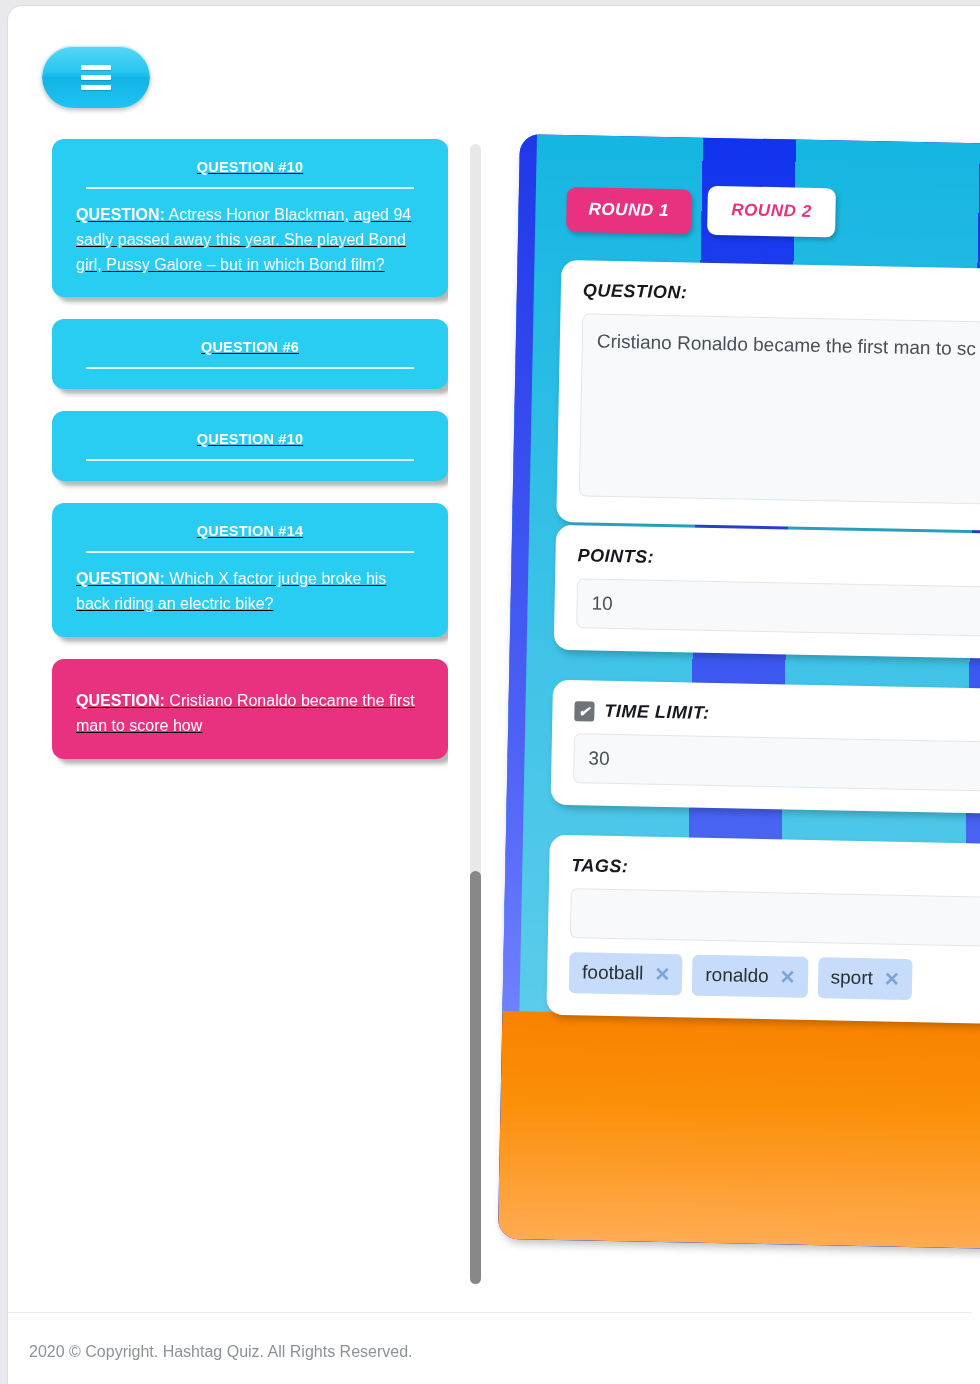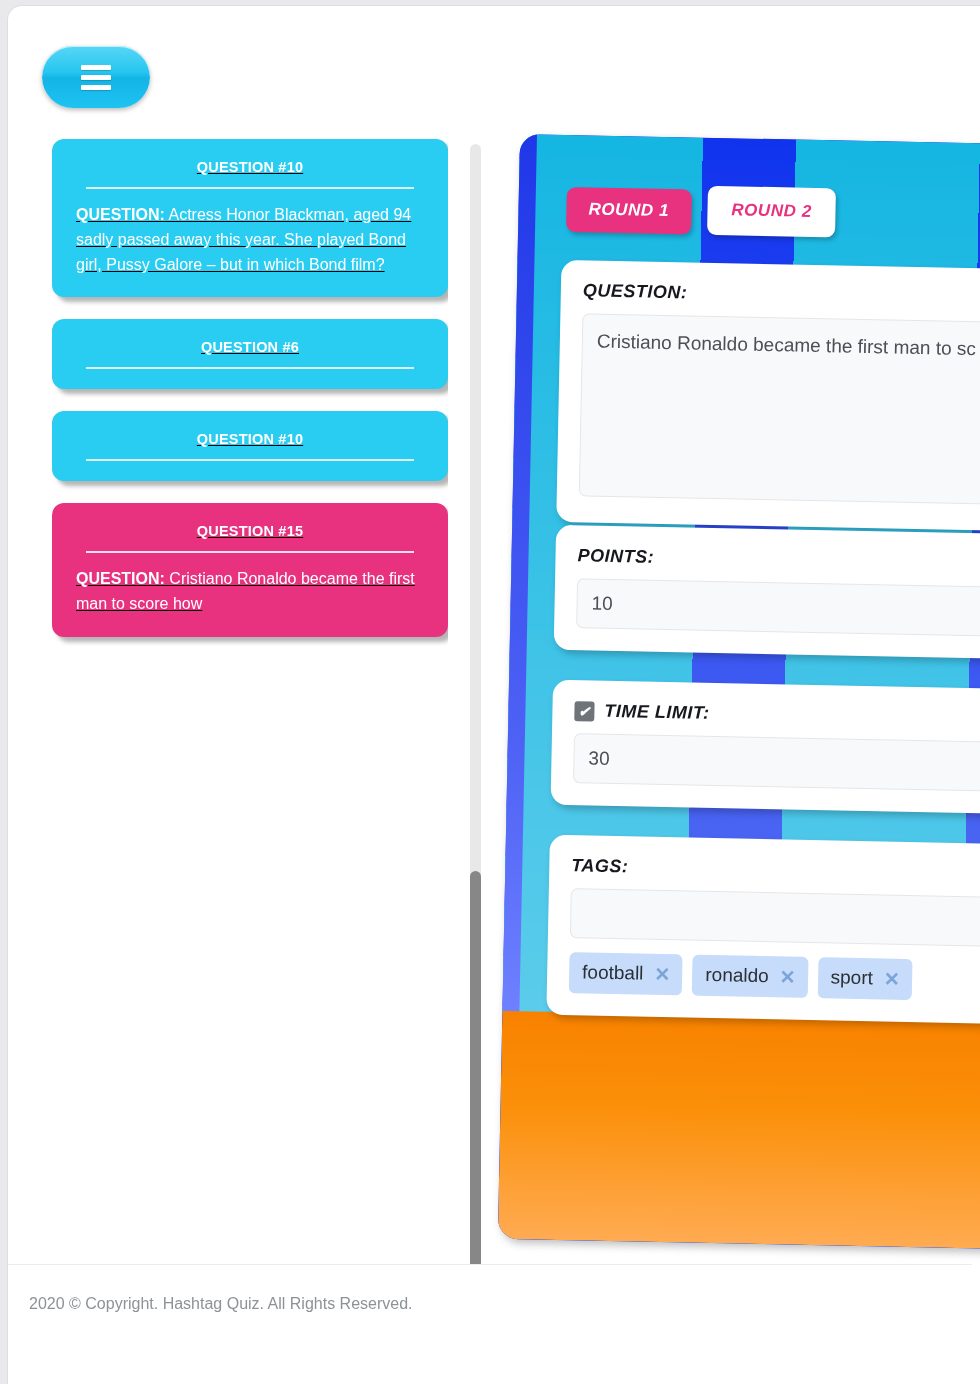--- a/index.html
+++ b/index.html
@@ -213,21 +213,21 @@
   }
   .tag-remove {
     color: #7aa4da; font-size: 19px; font-weight: bold;
     cursor: pointer; line-height: 1;
   }
 
   
   .footer {
     position: absolute;
     left: 0; right: 8px; bottom: 0;
-    height: 120px;
+    height: 72px;
     border-top: 1px solid #ececec;
     background: #ffffff;
   }
   .footer-text {
     position: absolute;
     left: 21px; top: 30px;
     font-size: 16px;
     color: #8d9297;
   }
 </style>
@@ -248,22 +248,25 @@
       <div class="qcard">
         <div class="qcard-title">QUESTION #10</div>
         <div class="qcard-body"><span class="lbl">QUESTION:</span><span> Actress Honor Blackman, aged 94 sadly passed away this year. She played Bond girl, Pussy Galore – but in which Bond film?</span></div>
       </div>
       <div class="qcard">
         <div class="qcard-title">QUESTION #6</div>
       </div>
       <div class="qcard">
         <div class="qcard-title">QUESTION #10</div>
       </div>
+      <div class="qcard">
+        <div class="qcard-title">QUESTION #14</div>
+        <div class="qcard-body"><span class="lbl">QUESTION:</span><span> Which X factor judge broke his back riding an electric bike?</span></div>
+      </div>
       <div class="qcard active">
-        <div class="qcard-title">QUESTION #15</div>
         <div class="qcard-body"><span class="lbl">QUESTION:</span><span> Cristiano Ronaldo became the first man to score how</span></div>
       </div>
     </div>
 
   <div class="list-scrollbar">
     <div class="list-scrollbar-thumb"></div>
   </div>
 
   <div class="editor-panel-wrap">
     <div class="editor-panel">

